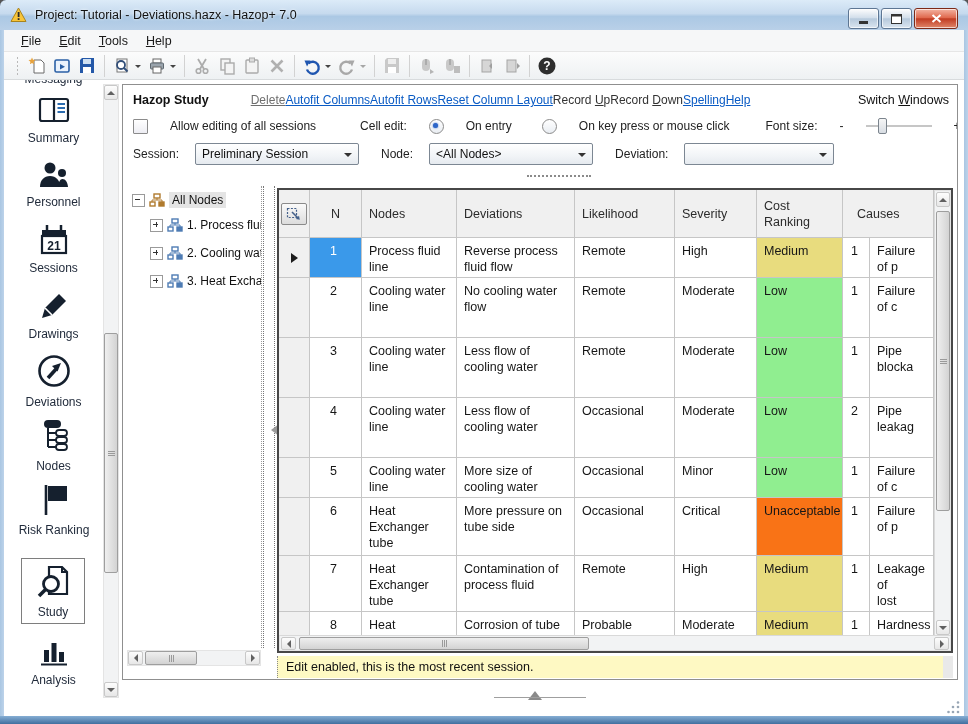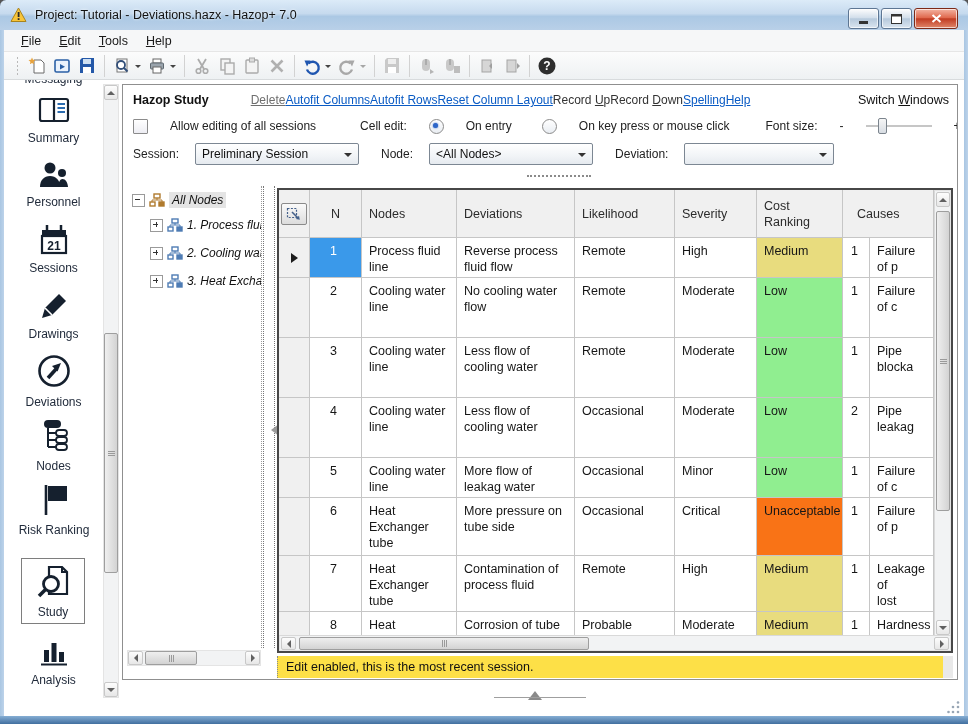--- a/index.html
+++ b/index.html
@@ -70,21 +70,21 @@
   .slider{position:relative;width:66px;height:18px;flex:0 0 auto;}
   .slider .track{position:absolute;left:0;right:0;top:8px;height:2px;background:#c6c6c6;box-shadow:0 1px 0 #fff;}
   .slider .thumb{position:absolute;left:12px;top:1px;width:9px;height:16px;background:linear-gradient(#f6f6f6,#d8dde3);border:1px solid #7b848d;border-radius:2px;box-sizing:border-box;}
   .sesrow{position:absolute;left:10px;top:57px;height:24px;display:flex;align-items:center;gap:16px;font-size:12px;color:#222;white-space:nowrap;}
   .dd{height:22px;border:1px solid #7c8793;border-radius:2px;background:linear-gradient(#fff,#f1f4f7 60%,#e5eaef);
     display:flex;align-items:center;padding:0 20px 0 6px;font-size:12px;color:#111;position:relative;box-sizing:border-box;}
   .dd::after{content:"";position:absolute;right:6px;top:9px;width:0;height:0;border:4px solid transparent;border-top-color:#333;}
   .handle{position:absolute;left:404px;top:90px;width:64px;border-top:2px dotted #8a8a8a;}
   
   .tree{position:absolute;left:127px;top:186px;width:134px;height:462px;background:#fff;overflow:hidden;border-right:1px dotted #9a9a9a;}
-  .trow{position:absolute;display:flex;align-items:center;gap:4px;white-space:nowrap;font-size:12px;color:#111;font-style:italic;}
+  .trow{position:absolute;display:flex;align-items:center;gap:4px;white-space:nowrap;font-size:12px;color:#111;}
   .exp{width:11px;height:11px;border:1px solid #9a9a9a;background:#fff;position:relative;flex:0 0 auto;}
   .exp::before{content:"";position:absolute;left:2px;top:4.5px;width:5px;height:1.4px;background:#333;}
   .exp.plus::after{content:"";position:absolute;left:4.5px;top:2px;width:1.4px;height:5px;background:#333;}
   .tlabel.selr{background:#e4e4e4;padding:1px 3px;}
   
   .grid{position:absolute;left:277px;top:188px;width:676px;height:465px;border:2px solid #474747;background:#fff;box-sizing:border-box;overflow:hidden;}
   .gbody{position:absolute;left:0;top:0;width:655px;height:447px;overflow:hidden;}
   .grow{display:grid;grid-template-columns:31px 52px 95px 118px 100px 82px 86px 27px 1fr;width:655px;box-sizing:border-box;}
   .gc{border-right:1px solid #c6c6c6;border-bottom:1px solid #c6c6c6;padding:5px 7px;font-size:12.5px;color:#161616;
     overflow:hidden;line-height:16px;box-sizing:border-box;white-space:pre-line;}
@@ -92,21 +92,21 @@
   .ghead{height:48px;}
   .gsel{background:#f0f0f0;display:flex;align-items:center;justify-content:center;}
   .gn{padding-left:20px;}
   .gn.cur{color:#fff;}
   .gnum{padding-left:8px;}
   .rowarrow{width:0;height:0;border:5px solid transparent;border-left:7px solid #1c1c1c;margin-left:6px;}
   .selall{width:26px;height:22px;border:1px solid #8a8a8a;border-radius:2px;background:linear-gradient(#fafafa,#dcdcdc);
     display:flex;align-items:center;justify-content:center;padding:0;}
   .hcenter{justify-content:center;}
   
-  .statusbar{position:absolute;left:277px;top:656px;width:676px;height:22px;background:#fde047;border-left:1px dotted #8a8a8a;
+  .statusbar{position:absolute;left:277px;top:656px;width:676px;height:22px;background:#fef9c3;border-left:1px dotted #8a8a8a;
     display:flex;align-items:center;font-size:12.5px;color:#111;padding-left:8px;box-sizing:border-box;}
   .statusrem{position:absolute;right:0;top:0;width:10px;height:22px;background:#e9e9e9;}
   .vsplit{position:absolute;left:263px;top:186px;width:12px;height:462px;background:#fff;border-left:1px dotted #777;border-right:1px dotted #777;box-sizing:border-box;}
   .vsplit .coll{position:absolute;left:1px;top:238px;width:0;height:0;border:6px solid transparent;border-right:8px solid #9a9a9a;}
   .uphandle{position:absolute;left:528px;top:684px;width:0;height:0;border:7px solid transparent;border-bottom:9px solid #8a8a8a;}
   .uphline{position:absolute;left:494px;top:697px;width:92px;height:1px;background:#9f9f9f;}
 </style>
 </head>
 <body>
 
@@ -549,21 +549,21 @@
         <div class="gc">Moderate</div>
         <div class="gc" style="background-color: rgb(144, 238, 144);">Low</div>
         <div class="gc gnum">2</div>
         <div class="gc">Pipe leakag</div>
       </div>
 
       <div class="grow" style="height:40px">
         <div class="gc gsel"></div>
         <div class="gc gn">5</div>
         <div class="gc">Cooling water line</div>
-        <div class="gc">More flow of leakag water</div>
+        <div class="gc">More size of cooling water</div>
         <div class="gc">Occasional</div>
         <div class="gc">Minor</div>
         <div class="gc" style="background-color: rgb(144, 238, 144);">Low</div>
         <div class="gc gnum">1</div>
         <div class="gc">Failure of c</div>
       </div>
 
       <div class="grow" style="height:58px">
         <div class="gc gsel"></div>
         <div class="gc gn">6</div>

